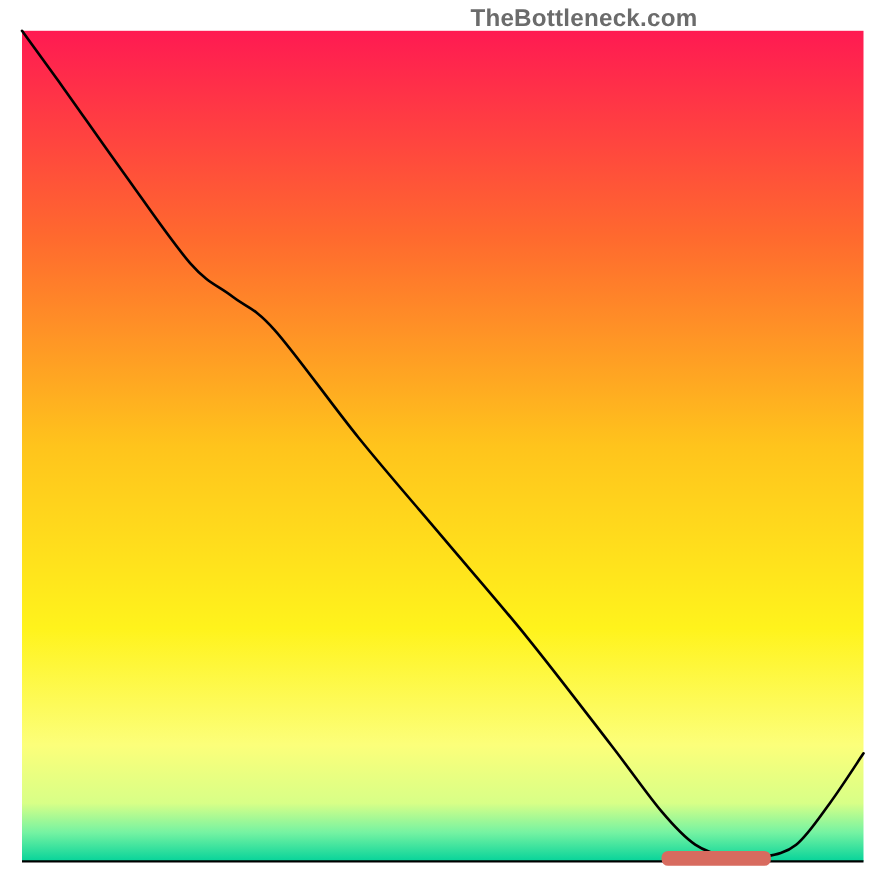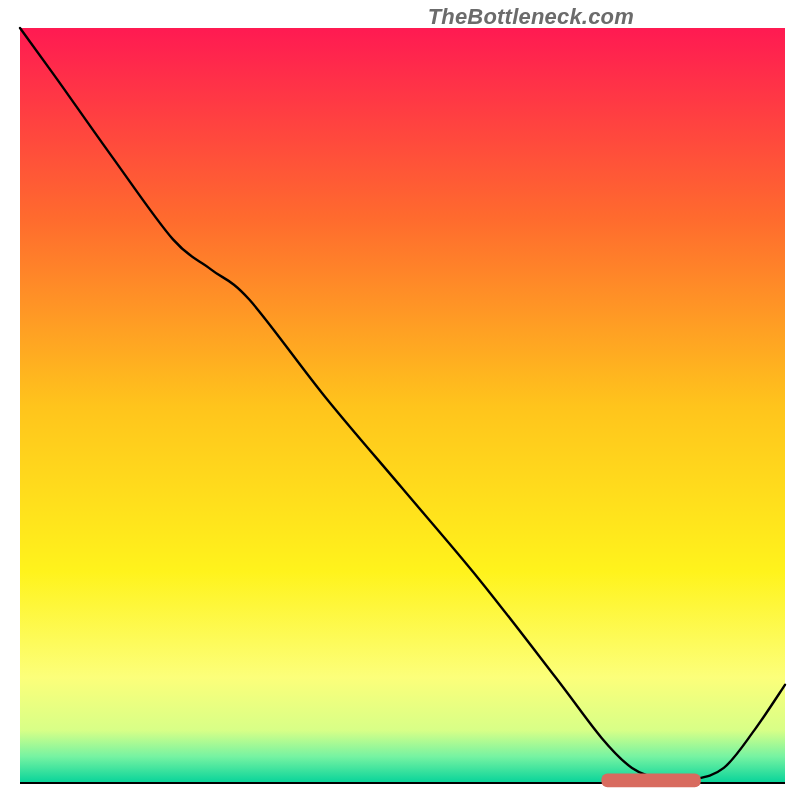--- a/index.html
+++ b/index.html
@@ -8,21 +8,20 @@
     width: 800px;
     height: 800px;
     background: #ffffff;
     font-family: Arial, Helvetica, sans-serif;
     overflow: hidden;
   }
   .canvas-wrap {
     position: relative;
     width: 648px;
     height: 800px;
-    font-style: italic;
   }
   svg {
     display: block;
   }
   .watermark {
     position: absolute;
     top: 4px;
     right: 14px;
     font-size: 22px;
     font-weight: 600;

